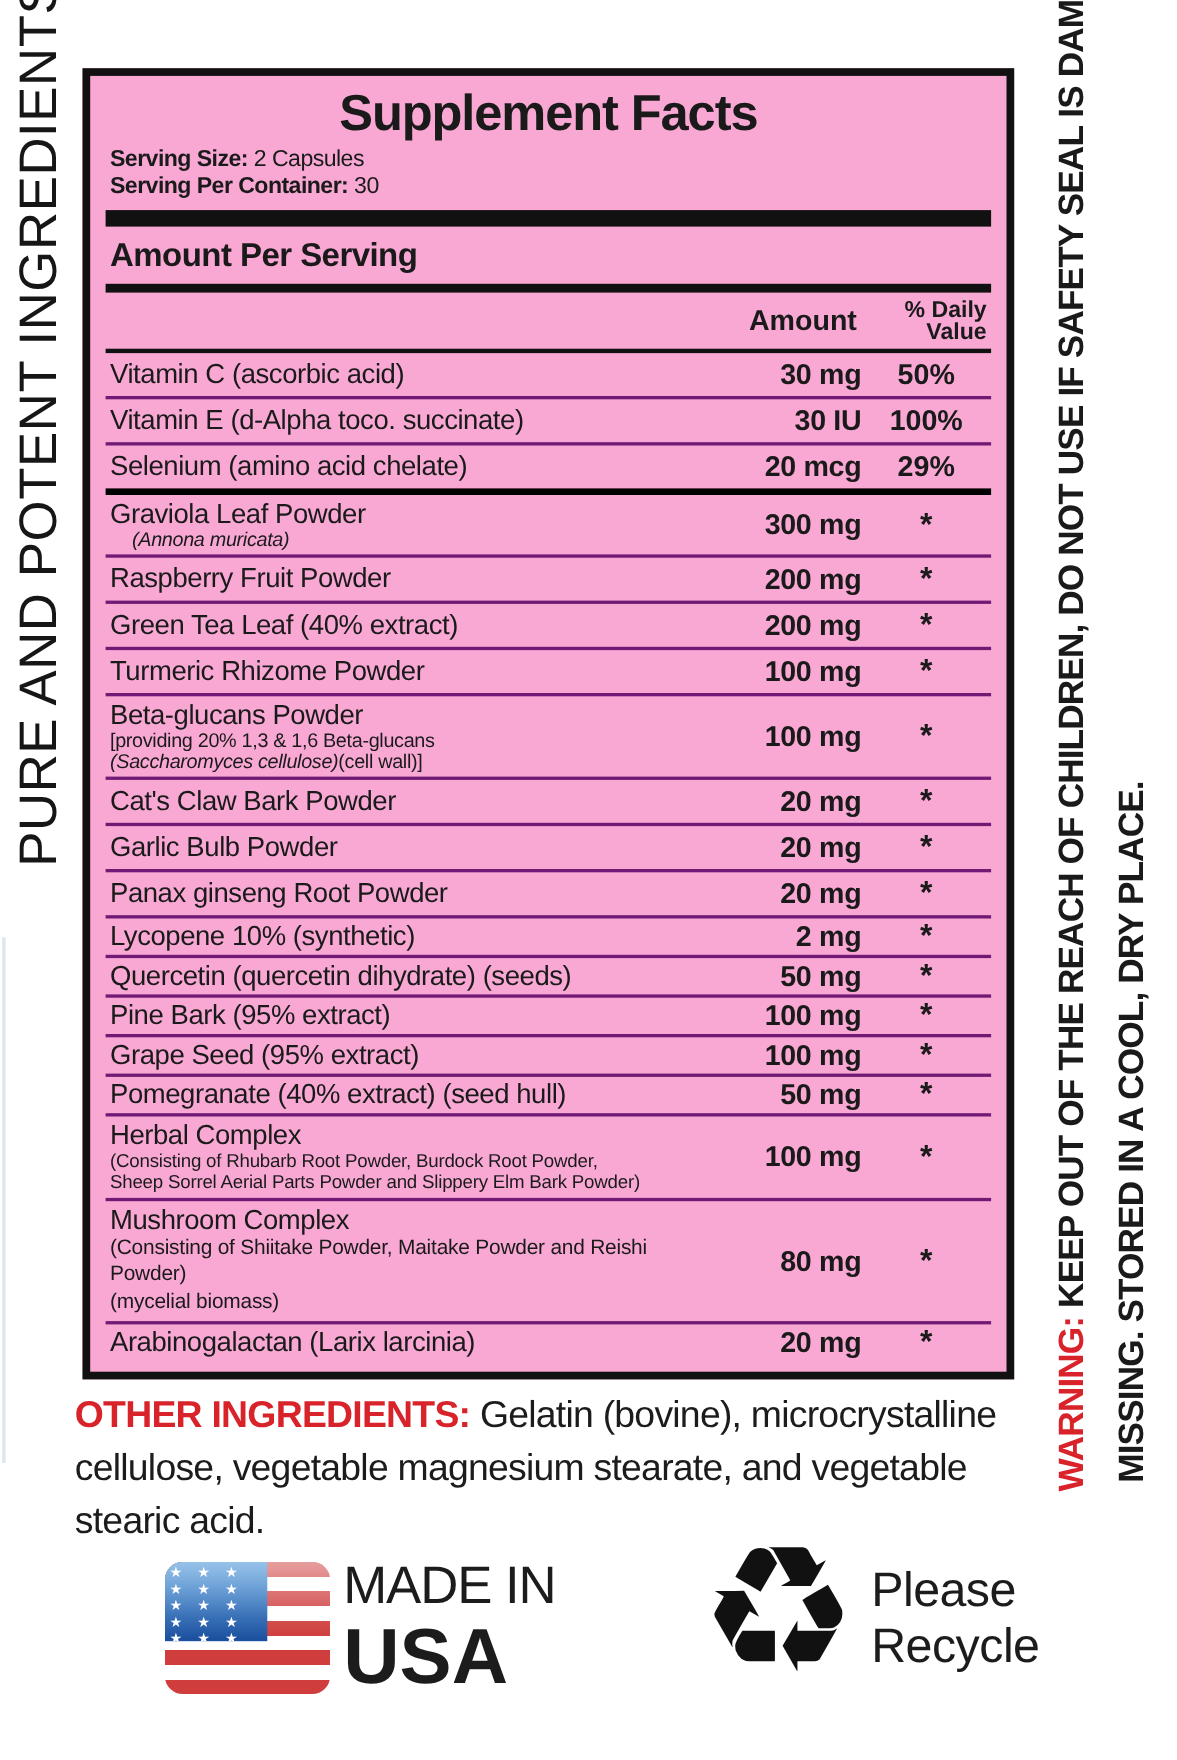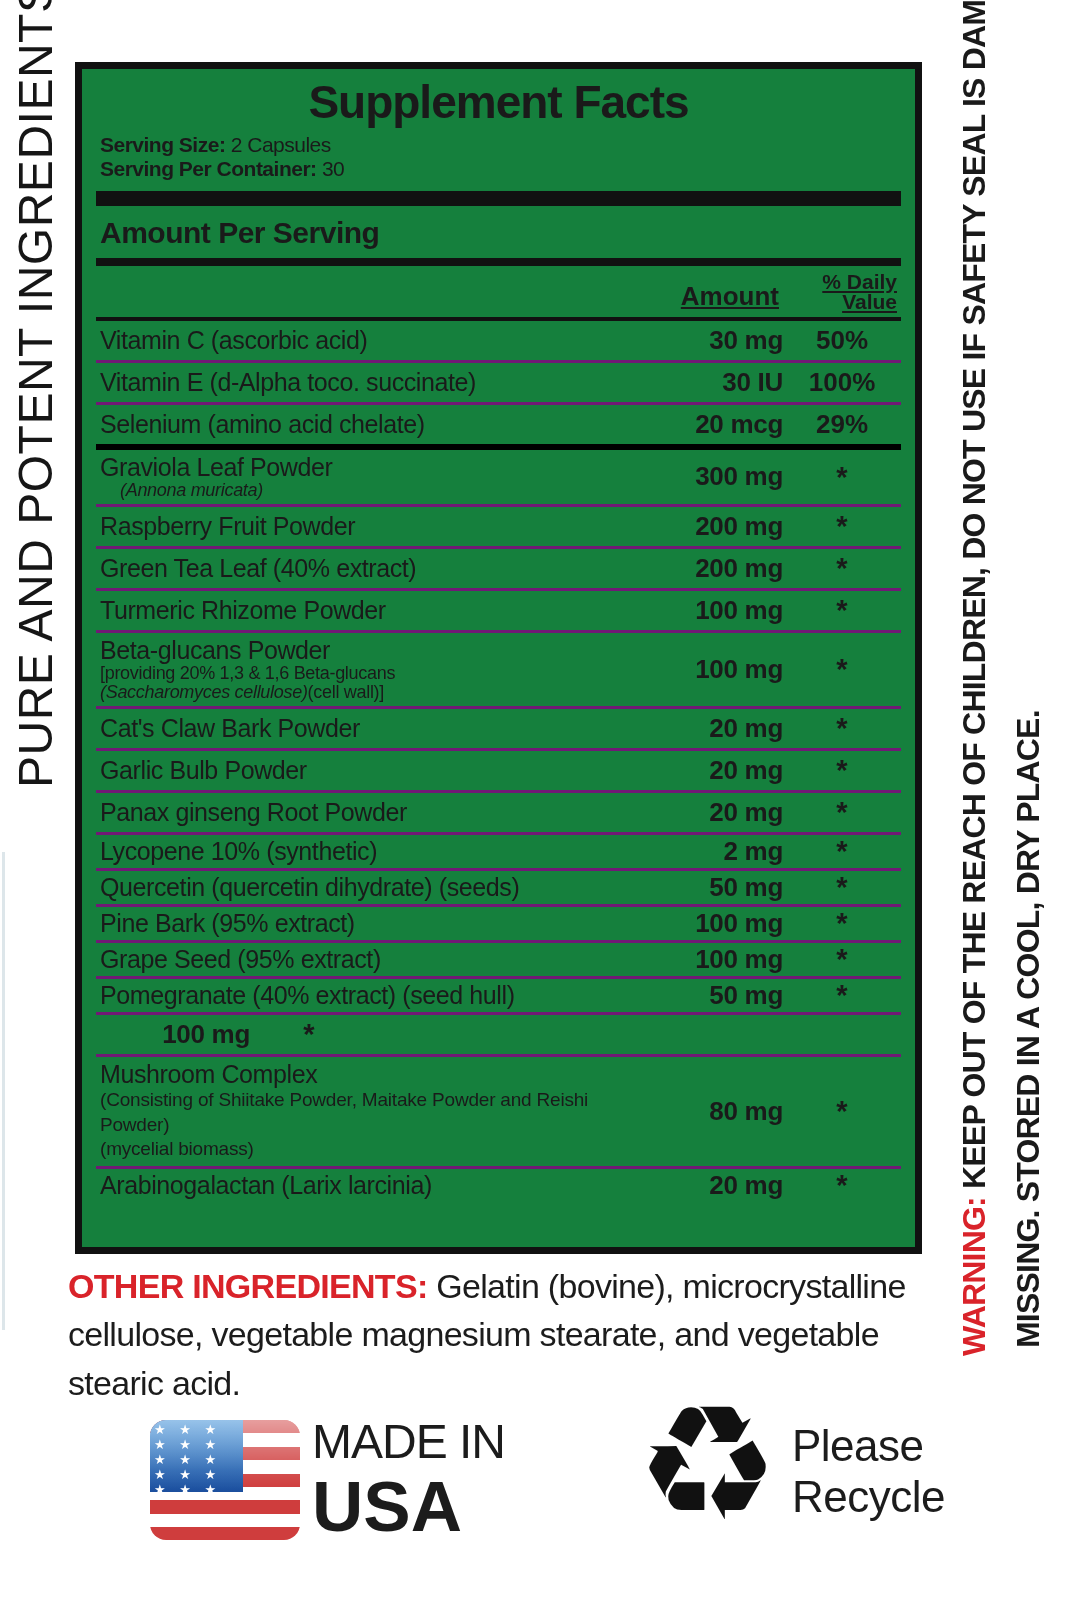--- a/index.html
+++ b/index.html
@@ -12,30 +12,30 @@
   .vtext{position:absolute;transform-origin:0 0;transform:rotate(-90deg);white-space:nowrap;}
   #vleft{left:8px;top:788px;font-size:48px;letter-spacing:0.5px;color:#161616;}
   #vwarn1{left:956px;top:1356px;font-size:32px;font-weight:bold;letter-spacing:-0.8px;color:#1a1a1a;}
   #vwarn2{left:1010px;top:1348px;font-size:32px;font-weight:bold;letter-spacing:-0.8px;color:#1a1a1a;}
   .warn-red{color:#d9232a;}
   .edge-line{position:absolute;left:2px;top:852px;width:3px;height:478px;background:#dde6ea;}
 
   
   .facts-box{
     position:absolute;left:75px;top:62px;width:847px;height:1192px;
-    box-sizing:border-box;border:7px solid #111;background:#15803d;
+    box-sizing:border-box;border:7px solid #111;background:#f9a8d4;
     padding:4px 14px 8px 14px;overflow:hidden;
   }
   .sf-title{text-align:center;font-weight:bold;font-size:46px;letter-spacing:-1px;margin:2px 0 4px 0;}
   .serving{font-size:21px;letter-spacing:-0.5px;line-height:1.16;margin-left:4px;}
   .serving .lbl{font-weight:bold;}
   .bar-xl{height:15px;background:#111;margin:9px 0 10px 0;}
   .aps{font-weight:bold;font-size:30px;letter-spacing:-0.5px;margin:0 0 8px 4px;}
   .bar-md{height:8px;background:#111;margin:0 0 3px 0;}
-  .hdr{display:flex;justify-content:flex-end;align-items:flex-end;padding:3px 0 5px 0;border-bottom:4px solid #111;text-decoration:underline;}
+  .hdr{display:flex;justify-content:flex-end;align-items:center;padding:3px 0 5px 0;border-bottom:4px solid #111;}
   .hdr-amount{width:150px;flex:none;text-align:right;font-weight:bold;font-size:26px;}
   .hdr-dv{width:118px;flex:none;text-align:right;font-weight:bold;font-size:21px;line-height:0.95;padding-right:4px;}
   .rows{}
   .row{display:flex;align-items:center;border-top:3px solid #701a75;padding:4px 0 4px 4px;}
   .row:first-child{border-top:0;}
   .row.thick-top{border-top:6px solid #000;}
   .row.tight{padding-top:1px;padding-bottom:1px;}
   .row-name{flex:1;min-width:0;}
   .name-main{font-size:25px;letter-spacing:-0.4px;line-height:1.08;}
   .name-sub{font-size:18px;letter-spacing:-0.3px;line-height:1.06;}
@@ -212,20 +212,25 @@
         <div class="row-dv star">*</div>
       </div>
       <div class="row tight">
         <div class="row-name">
           <div class="name-main">Pomegranate (40% extract) (seed hull)</div>
         </div>
         <div class="row-amount">50 mg</div>
         <div class="row-dv star">*</div>
       </div>
       <div class="row">
+        <div class="row-name">
+          <div class="name-main">Herbal Complex</div>
+          <div class="name-sub xs"><span>(Consisting of Rhubarb Root Powder, Burdock Root Powder,</span></div>
+          <div class="name-sub xs"><span>Sheep Sorrel Aerial Parts Powder and Slippery Elm Bark Powder)</span></div>
+        </div>
         <div class="row-amount">100 mg</div>
         <div class="row-dv star">*</div>
       </div>
       <div class="row">
         <div class="row-name">
           <div class="name-main">Mushroom Complex</div>
           <div class="name-sub sm"><span>(Consisting of Shiitake Powder, Maitake Powder and Reishi Powder)</span></div>
           <div class="name-sub sm"><span>(mycelial biomass)</span></div>
         </div>
         <div class="row-amount">80 mg</div>

